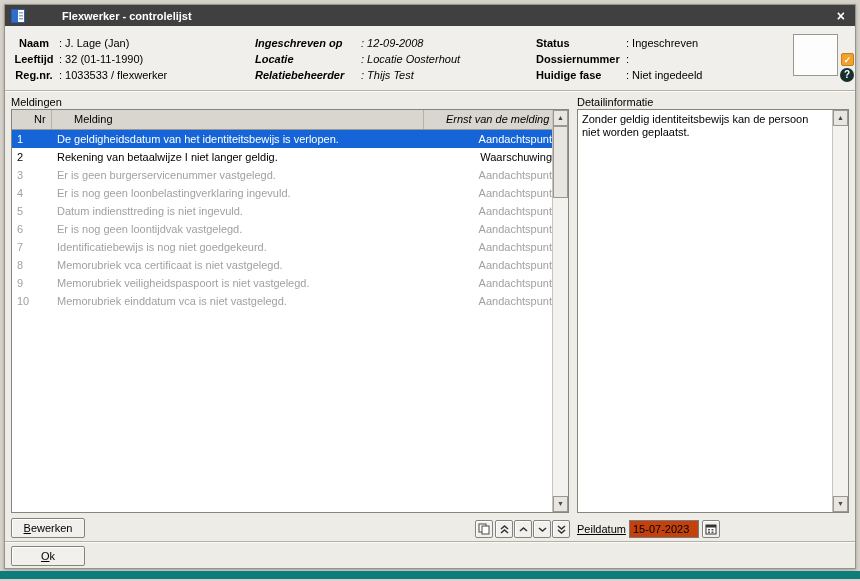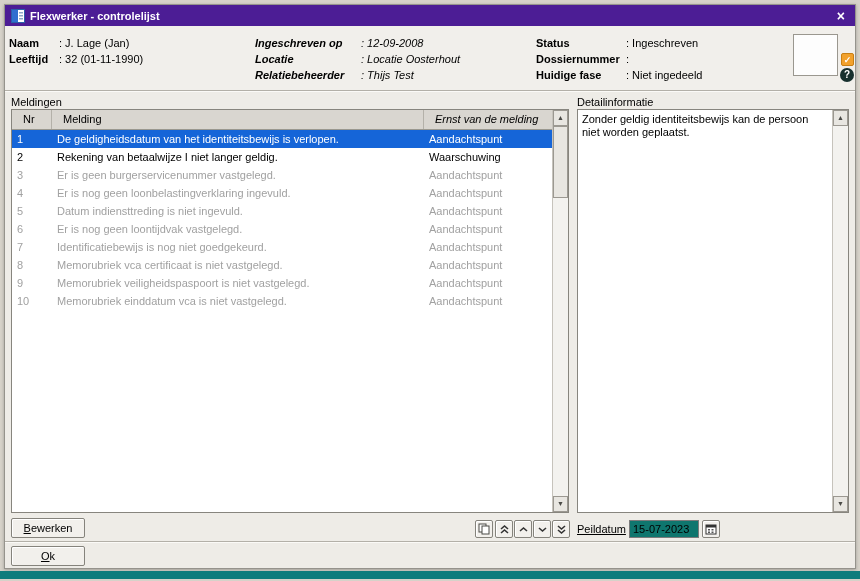--- a/index.html
+++ b/index.html
@@ -6,32 +6,32 @@
   html,body { width:860px; height:581px; }
   body { font-family:"Liberation Sans", sans-serif; font-size:11px; color:#000; cursor:default; }
 
   .stage { position:relative; width:860px; height:581px; background:#d6d2c9; overflow:hidden; }
   .teal-strip { position:absolute; left:0; top:571px; width:860px; height:8px; background:#0e7c7c; }
 
   .window { position:absolute; left:4px; top:4px; width:852px; height:565px;
             background:#eeece7; border:1px solid #95938c; box-shadow:0 1px 3px rgba(0,0,0,.25); }
 
   
-  .titlebar { position:absolute; left:0; top:0; width:100%; height:21px; background:#4c1d95;
-              display:flex; align-items:center; padding:0 6px; }
+  .titlebar { position:absolute; left:0; top:0; width:100%; height:21px; background:#404040;
+              display:flex; align-items:center; padding:0 6px;gap:32px; }
   .app-icon { width:14px; height:14px; margin-right:5px; flex:0 0 auto; }
   .title { color:#fff; font-weight:bold; flex:1 1 auto; white-space:nowrap; }
   .close { color:#fff; font-weight:bold; font-size:14px; line-height:14px; padding:0 4px; }
 
   
   .header { position:absolute; left:0; top:21px; width:100%; height:64px; background:#f1efeb; }
   .hcol { position:absolute; top:9px; display:flex; flex-direction:column; }
   .hrow { display:flex; height:16px; line-height:16px; white-space:nowrap; }
   .hlabel { font-weight:bold; }
-  .c1 { left:4px; }  .c1 .hlabel { width:50px; }
+  .c1 { left:4px; }  .c1 .hlabel { width:50px;text-align:center; }
   .c2 { left:250px;font-style:italic; } .c2 .hlabel { width:106px; }
   .c3 { left:531px; } .c3 .hlabel { width:90px; }
   .photo { position:absolute; left:788px; top:8px; width:45px; height:42px; background:#fdfdfd;
            border:1px solid #9a978f; }
   .badge-orange { position:absolute; right:1px; top:27px; width:13px; height:13px; background:#f2a12c;
                   border:1px solid #c87f14; border-radius:2px; color:#fff; font-size:9px; font-weight:bold;
                   text-align:center; line-height:12px; }
   .badge-help { position:absolute; right:1px; top:42px; width:14px; height:14px; background:#17302e;
                 border-radius:50%; color:#fff; font-size:10px; font-weight:bold; text-align:center; line-height:14px; }
 
@@ -42,30 +42,30 @@
 
   .seclabel { position:absolute; top:91px; white-space:nowrap; }
   .seclabel.m { left:6px; }
   .seclabel.d { left:572px; }
 
   
   .table { position:absolute; left:6px; top:104px; width:558px; height:404px; background:#fff;
            border:1px solid #87857e; }
   .thead { position:absolute; left:0; top:0; height:20px; width:540px; display:flex; background:#d9d6d0;
            border-bottom:1px solid #9a988f; }
-  .th { line-height:19px; border-right:1px solid #b4b1a9; padding-left:11px; white-space:nowrap; overflow:hidden; }
+  .th { line-height:19px; border-right:1px solid #b4b1a9; padding-left:22px; white-space:nowrap; overflow:hidden; }
   .th-nr { width:40px; }
   .th-melding { width:372px; }
   .th-ernst { flex:1 1 auto; border-right:none;font-style:italic; }
   .tbody { position:absolute; left:0; top:20px; width:540px; }
   .trow { display:flex; height:18px; line-height:18px; white-space:nowrap; }
   .td { overflow:hidden; }
   .td-nr { width:40px; padding-left:5px; }
   .td-melding { width:372px; padding-left:5px; }
-  .td-ernst { flex:1 1 auto; padding-left:5px; }
+  .td-ernst { flex:1 1 auto; padding-left:5px;text-align:right; }
   .trow.selected { background:#1565d8; color:#fff; }
   .trow.dimmed { color:#a1a1a1; }
 
   
   .vscroll { position:absolute; right:0; top:0; width:16px; height:100%; background:#f3f2ef;
              border-left:1px solid #c6c3bc; }
   .sb-btn { position:absolute; left:0; width:15px; height:16px; background:#e8e6e1; border:1px solid #9b9891;
             color:#4a4a46; font-size:7px; text-align:center; line-height:14px; }
   .sb-btn.up { top:0; }
   .sb-btn.down { bottom:0; }
@@ -88,21 +88,21 @@
   .icon-btn { position:absolute; top:515px; width:18px; height:18px; background:#f2f0ec;
               border:1px solid #85837c; border-radius:2px; box-shadow:inset 1px 1px 0 #ffffff;
               display:flex; align-items:center; justify-content:center; }
   .ib-copy { left:470px; }
   .ib-top { left:490px; }
   .ib-up { left:509px; }
   .ib-down { left:528px; }
   .ib-bottom { left:547px; }
 
   .peillabel { position:absolute; left:572px; top:518px; white-space:nowrap;text-decoration:underline; }
-  .peilinput { position:absolute; left:624px; top:515px; width:70px; height:18px; background:#0f766e;
+  .peilinput { position:absolute; left:624px; top:515px; width:70px; height:18px; background:#c2410c;
                border:1px solid #7b7b7b; font-family:"Liberation Sans", sans-serif; font-size:11px;
                padding:0 3px; }
   .ib-cal { left:697px; top:515px; position:absolute; width:18px; height:18px; background:#f2f0ec;
             border:1px solid #85837c; border-radius:2px; box-shadow:inset 1px 1px 0 #ffffff;
             display:flex; align-items:center; justify-content:center; }
 </style>
 </head>
 <body>
 
 <div class="stage">
@@ -125,20 +125,24 @@
     <div class="header">
       <div class="hcol c1">
         <div class="hrow">
             <span class="hlabel">Naam</span>
             <span class="hval">: J. Lage (Jan)</span>
           </div>
         <div class="hrow">
             <span class="hlabel">Leeftijd</span>
             <span class="hval">: 32 (01-11-1990)</span>
           </div>
+        <div class="hrow">
+            <span class="hlabel">Reg.nr.</span>
+            <span class="hval">: 1033533 / flexwerker</span>
+          </div>
       </div>
       <div class="hcol c2">
         <div class="hrow">
             <span class="hlabel">Ingeschreven op</span>
             <span class="hval">: 12-09-2008</span>
           </div>
         <div class="hrow">
             <span class="hlabel">Locatie</span>
             <span class="hval">: Locatie Oosterhout</span>
           </div>

